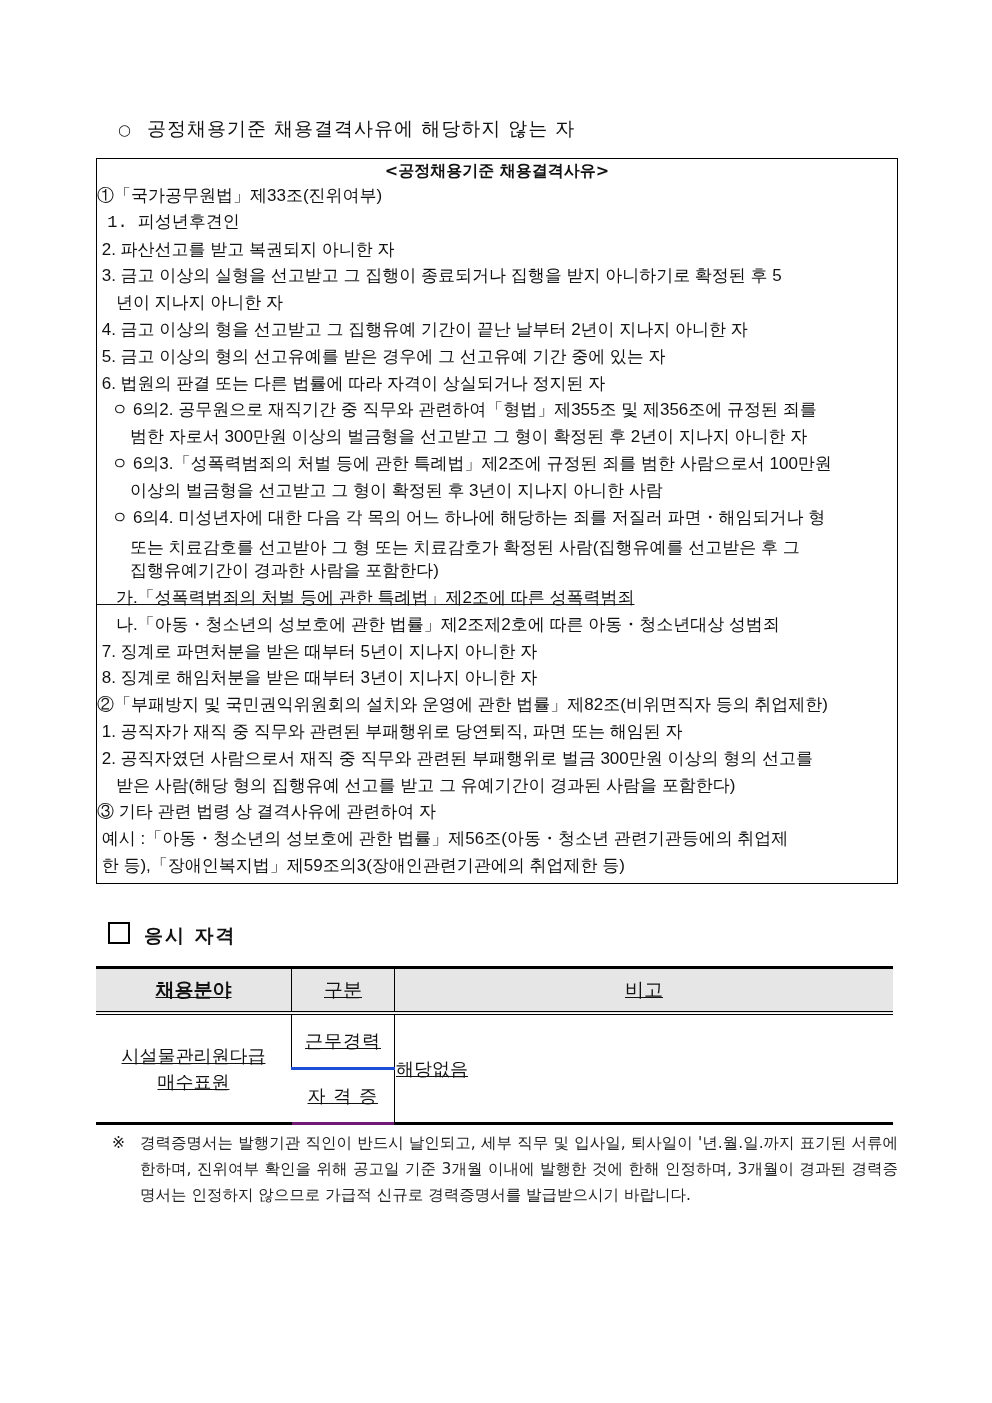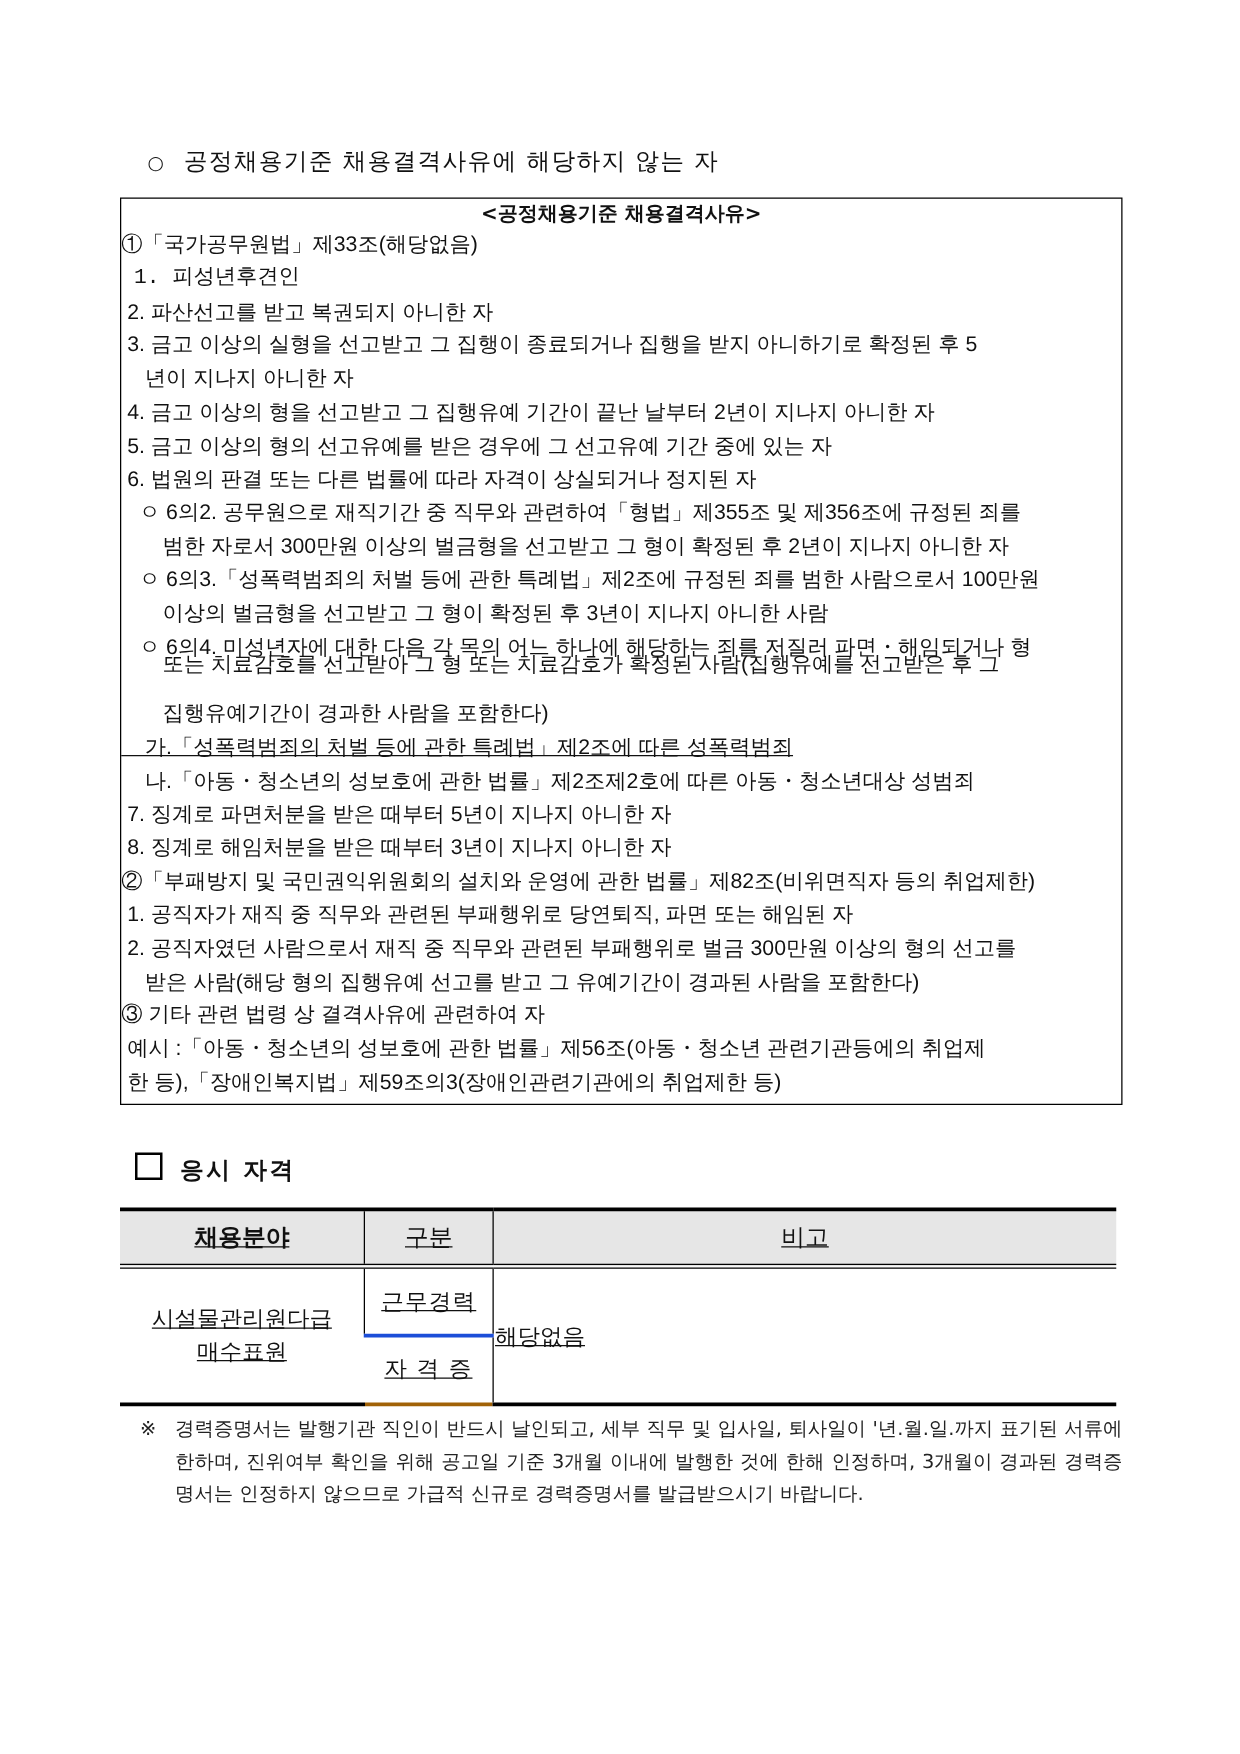--- a/index.html
+++ b/index.html
@@ -10,52 +10,52 @@
   .box-title { text-align: center; font-weight: bold; font-size: 16px; height: 24px; line-height: 24px; margin-top: 0px; }
   .line { position: absolute; left: 0; font-size: 17px; line-height: 26px; white-space: nowrap; font-family: "Liberation Sans", sans-serif; }
   .table-section-title { position: absolute; left: 108px; top: 922px; font-size: 19px; font-weight: bold; font-family: "DejaVu Serif", serif; letter-spacing: 2px; }
   .table-section-title .sq { display:inline-block; width:18px; height:18px; border:2px solid #000; vertical-align:-2px; margin-right:14px; }
   table.qual { position: absolute; left: 96px; top: 966px; width: 797px; border-collapse: collapse; font-family: "DejaVu Serif", serif; text-decoration: underline; }
   table.qual th { background: #e6e6e6; font-size: 19px; font-weight: bold; height: 40px; border-top: 3px solid #000; border-bottom: 4px double #000; border-left: 1px solid #000; }
   table.qual th:first-child { border-left: none; font-weight: bold; }
   table.qual th.thin { font-weight: normal; }
   table.qual td { font-size: 18px; border-left: 1px solid #000; border-bottom: 3px solid #1d4ed8; }
   table.qual td:first-child { border-left: none; text-align: center; line-height: 26px; }
-  table.qual tr.last td { border-bottom: 3px solid #a16207; }
+  table.qual tr.last td { border-bottom: 3px solid #701a75; }
   table.qual td.sub { text-align: center; height: 50px; width: 100px; letter-spacing: 1px; }
   table.qual td.remark { }
   .note { position: absolute; left: 112px; top: 1130px; width: 786px; font-size: 15.5px; line-height: 26px; font-family: "DejaVu Sans", sans-serif; color: #222; }
   .note .mark { position: absolute; left: 0; top: 0; }
   .note p { margin: 0 0 0 28px; text-align: justify; }
 </style>
 </head>
 <body>
 
 <div class="intro">
   <span class="bullet">○</span>
   <span>공정채용기준 채용결격사유에 해당하지 않는 자</span>
 </div>
 
 <div class="box">
   <div class="box-title">&lt;공정채용기준 채용결격사유&gt;</div>
   <div id="lines">
-      <div class="line" style="top: 24px; white-space: pre;">①「국가공무원법」제33조(해당없음)</div>
+      <div class="line" style="top: 24px; white-space: pre;">①「국가공무원법」제33조(진위여부)</div>
       <div class="line" style="top: 50.8px; white-space: pre; font-family: Liberation Mono, monospace;"> 1. 피성년후견인</div>
       <div class="line" style="top: 77.6px; white-space: pre;"> 2. 파산선고를 받고 복권되지 아니한 자</div>
       <div class="line" style="top: 104.4px; white-space: pre;"> 3. 금고 이상의 실형을 선고받고 그 집행이 종료되거나 집행을 받지 아니하기로 확정된 후 5</div>
       <div class="line" style="top: 131.2px; white-space: pre;">    년이 지나지 아니한 자</div>
       <div class="line" style="top: 158px; white-space: pre;"> 4. 금고 이상의 형을 선고받고 그 집행유예 기간이 끝난 날부터 2년이 지나지 아니한 자</div>
       <div class="line" style="top: 184.8px; white-space: pre;"> 5. 금고 이상의 형의 선고유예를 받은 경우에 그 선고유예 기간 중에 있는 자</div>
       <div class="line" style="top: 211.6px; white-space: pre;"> 6. 법원의 판결 또는 다른 법률에 따라 자격이 상실되거나 정지된 자</div>
       <div class="line" style="top: 238.4px; white-space: pre;">   ㅇ 6의2. 공무원으로 재직기간 중 직무와 관련하여「형법」제355조 및 제356조에 규정된 죄를</div>
       <div class="line" style="top: 265.2px; white-space: pre;">       범한 자로서 300만원 이상의 벌금형을 선고받고 그 형이 확정된 후 2년이 지나지 아니한 자</div>
       <div class="line" style="top: 292px; white-space: pre;">   ㅇ 6의3.「성폭력범죄의 처벌 등에 관한 특례법」제2조에 규정된 죄를 범한 사람으로서 100만원</div>
       <div class="line" style="top: 318.8px; white-space: pre;">       이상의 벌금형을 선고받고 그 형이 확정된 후 3년이 지나지 아니한 사람</div>
       <div class="line" style="top: 345.6px; white-space: pre;">   ㅇ 6의4. 미성년자에 대한 다음 각 목의 어느 하나에 해당하는 죄를 저질러 파면・해임되거나 형</div>
-      <div class="line" style="top: 360px; white-space: pre;">       또는 치료감호를 선고받아 그 형 또는 치료감호가 확정된 사람(집행유예를 선고받은 후 그</div>
+      <div class="line" style="top: 376px; white-space: pre;">       또는 치료감호를 선고받아 그 형 또는 치료감호가 확정된 사람(집행유예를 선고받은 후 그</div>
       <div class="line" style="top: 399.2px; white-space: pre;">       집행유예기간이 경과한 사람을 포함한다)</div>
       <div class="line" style="top: 426px; white-space: pre; text-decoration: underline;">    가.「성폭력범죄의 처벌 등에 관한 특례법」제2조에 따른 성폭력범죄</div>
       <div class="line" style="top: 452.8px; white-space: pre;">    나.「아동・청소년의 성보호에 관한 법률」제2조제2호에 따른 아동・청소년대상 성범죄</div>
       <div class="line" style="top: 479.6px; white-space: pre;"> 7. 징계로 파면처분을 받은 때부터 5년이 지나지 아니한 자</div>
       <div class="line" style="top: 506.4px; white-space: pre;"> 8. 징계로 해임처분을 받은 때부터 3년이 지나지 아니한 자</div>
       <div class="line" style="top: 533.2px; white-space: pre;">②「부패방지 및 국민권익위원회의 설치와 운영에 관한 법률」제82조(비위면직자 등의 취업제한)</div>
       <div class="line" style="top: 560px; white-space: pre;"> 1. 공직자가 재직 중 직무와 관련된 부패행위로 당연퇴직, 파면 또는 해임된 자</div>
       <div class="line" style="top: 586.8px; white-space: pre;"> 2. 공직자였던 사람으로서 재직 중 직무와 관련된 부패행위로 벌금 300만원 이상의 형의 선고를</div>
       <div class="line" style="top: 613.6px; white-space: pre;">    받은 사람(해당 형의 집행유예 선고를 받고 그 유예기간이 경과된 사람을 포함한다)</div>
       <div class="line" style="top: 640.4px; white-space: pre;">③ 기타 관련 법령 상 결격사유에 관련하여 자</div>

